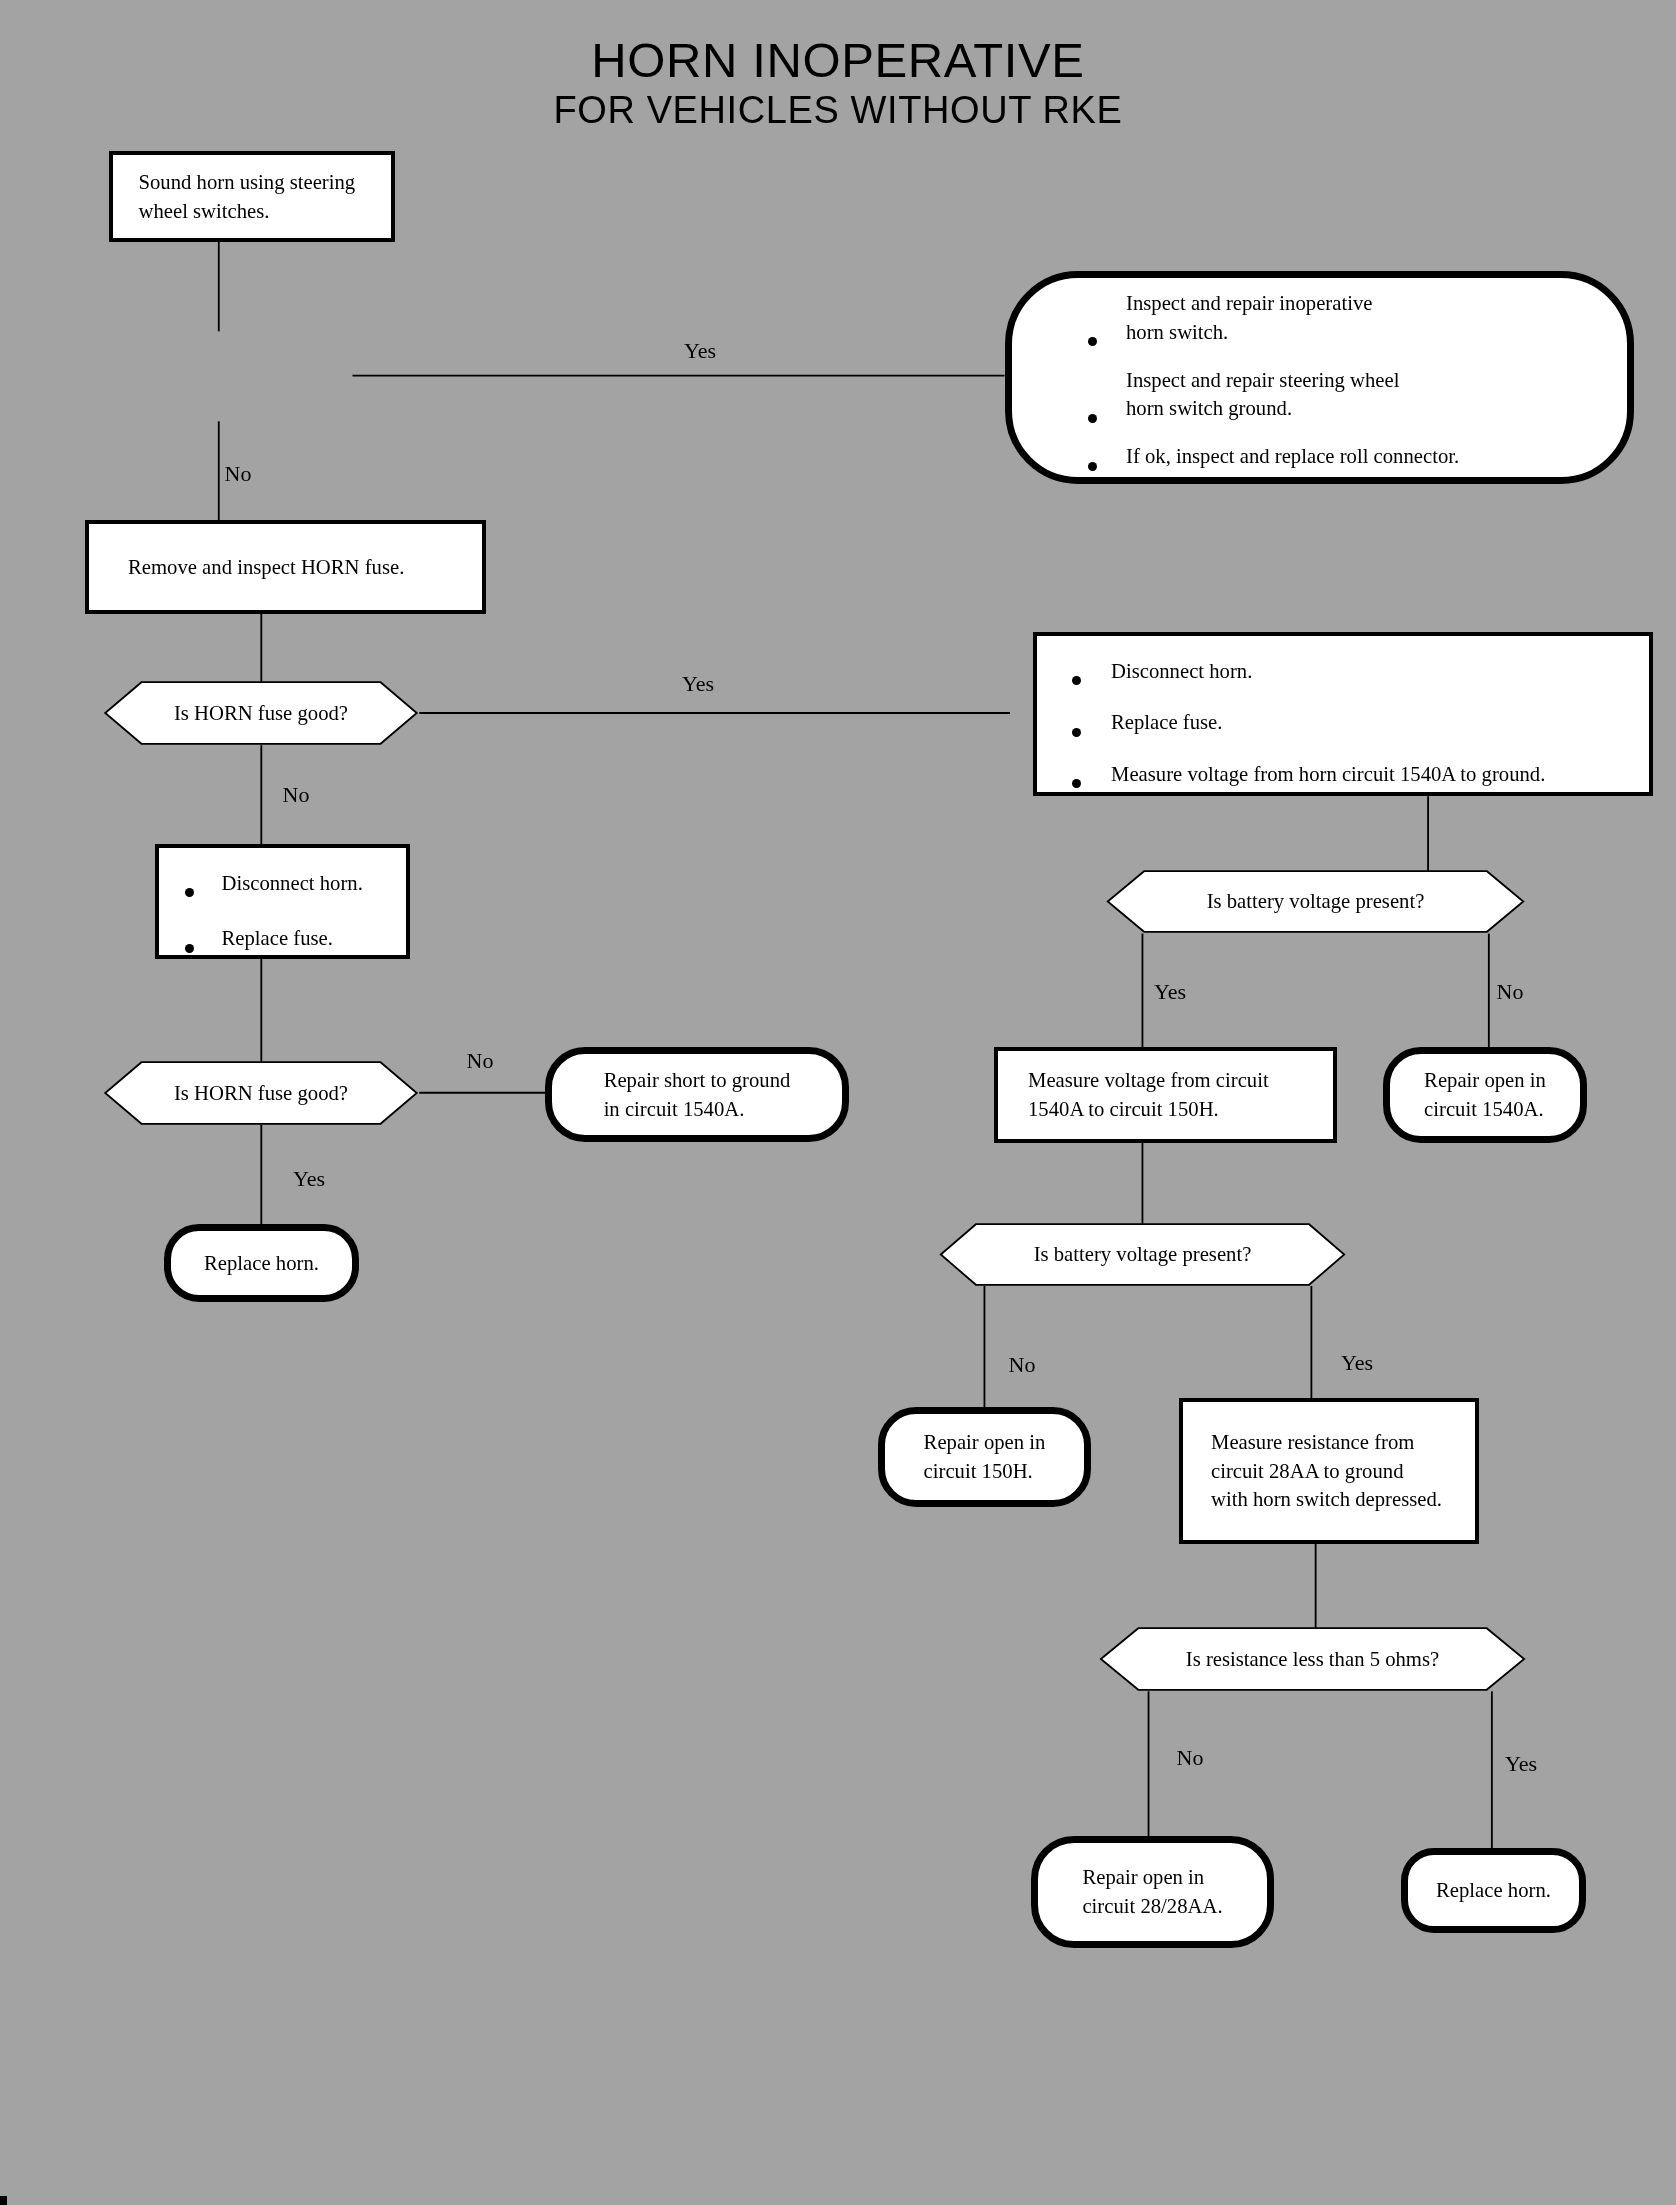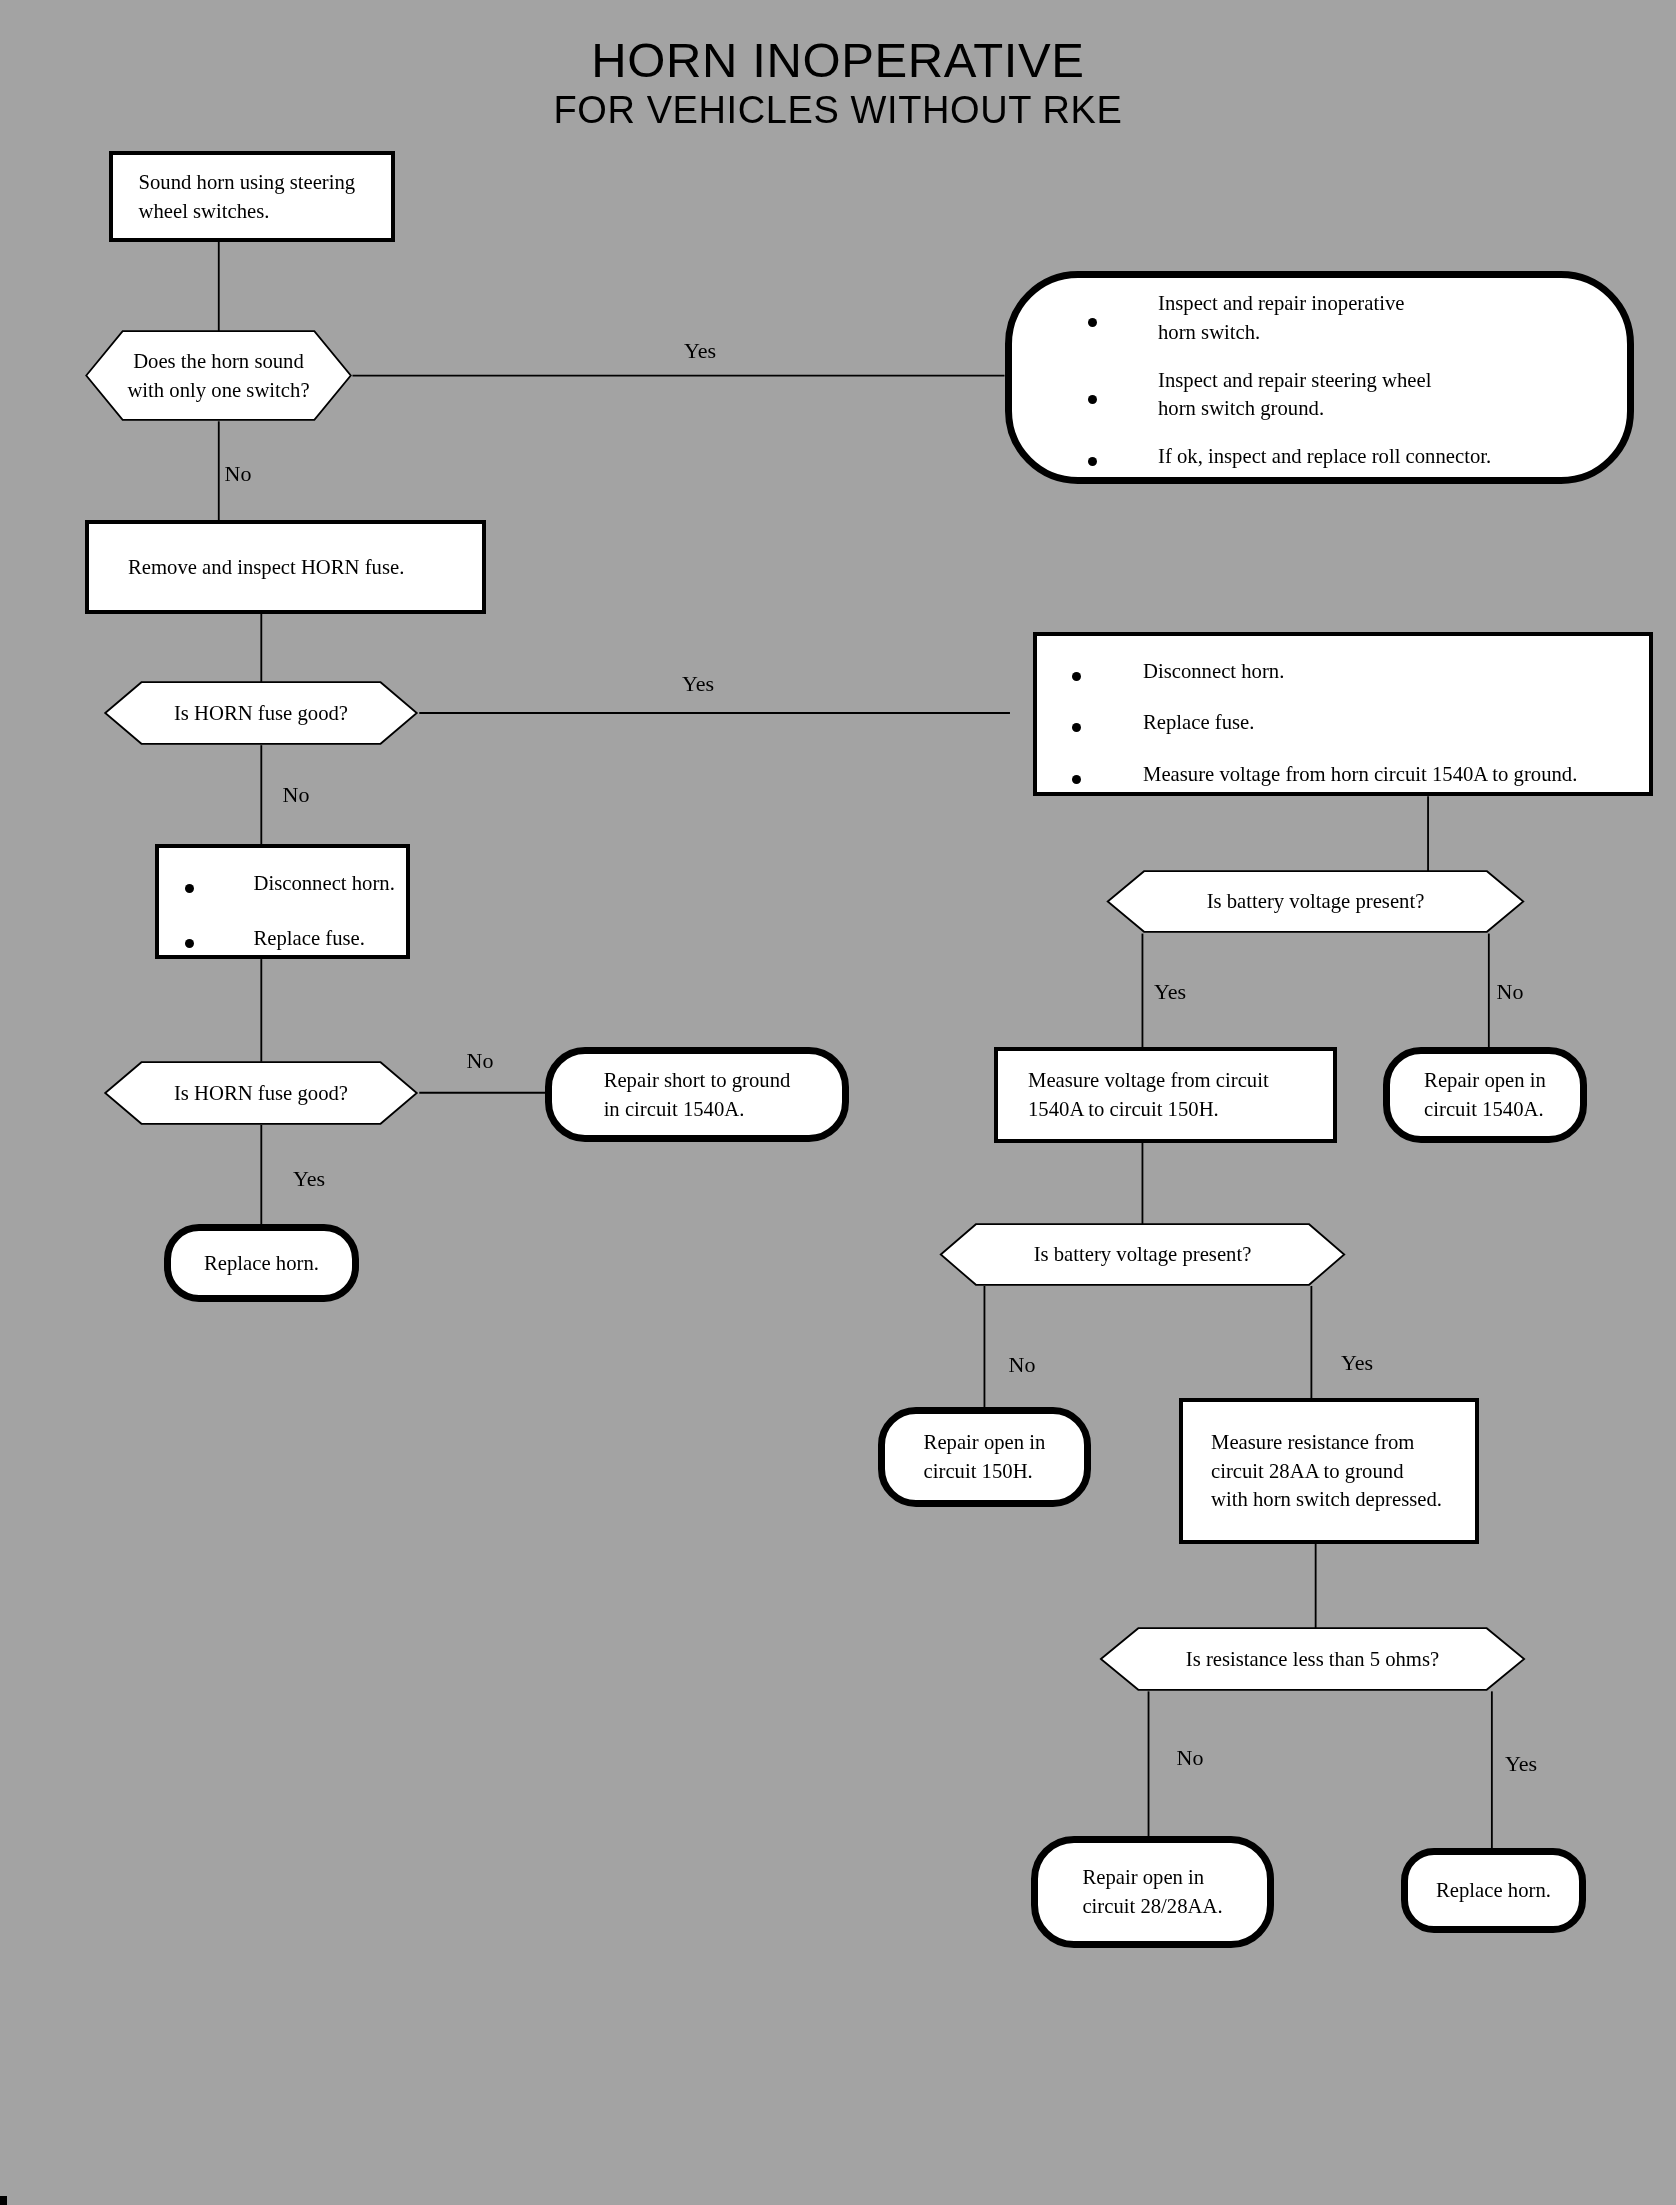--- a/index.html
+++ b/index.html
@@ -15,21 +15,21 @@
   .pill{border:7.3px solid #000;}
   .txt{white-space:pre-line;font-size:20.7px;line-height:1.38;}
   .padl{justify-content:flex-start;}
   .ctr{justify-content:center;text-align:center;}
   .hex{position:absolute;}
   .hex svg{position:absolute;left:0;top:0;display:block;}
   .hex .txt{position:absolute;left:0;top:0;width:100%;height:100%;
             display:flex;align-items:center;justify-content:center;text-align:center;}
   .lbl{position:absolute;transform:translate(-50%,-50%);font-size:22px;}
   .bullets{display:block;width:100%;}
-  .b-row{display:flex;align-items:center;gap:32px;}
+  .b-row{display:flex;align-items:flex-end;}
   .dot{width:9px;height:9px;border-radius:50%;background:#000;flex:none;margin-top:10.3px;}
   #connectors{position:absolute;left:0;top:0;}
   #scan-artifact{position:absolute;left:0;top:2196px;width:7.3px;height:9.7px;background:#000;}
 </style>
 </head>
 <body>
 
 <div id="page">
 
   <div id="title-main" class="t1">HORN INOPERATIVE</div>
@@ -69,27 +69,20 @@
   <span class="lbl" style="left:1022px;top:1365px">No</span>
   <span class="lbl" style="left:1357px;top:1363px">Yes</span>
   <span class="lbl" style="left:1190px;top:1758px">No</span>
   <span class="lbl" style="left:1521px;top:1764px">Yes</span>
 
   <div class="node rect padl" style="left:85px;top:151px;width:286px;height:91px;padding-left:25.5px">
     <div class="txt">Sound horn using steering
 wheel switches.</div>
   </div>
 
-  <div class="hex" style="left:85px;top:330px;width:267px;height:91px">
-    <svg width="267" height="91" viewBox="0 0 440 150">
-      <polygon points="2,75 62,2 378,2 438,75 378,148 62,148" fill="#fff" stroke="#000" stroke-width="3"></polygon>
-    </svg>
-    <div class="txt">Does the horn sound
-with only one switch?</div>
-  </div>
 
   <div class="node pill" style="left:1005px;top:271px;width:629px;height:213px;border-radius:73px;padding:17px 18px 12px 76px">
     <div class="bullets">
       <div class="b-row" style="margin-bottom:19.5px">
         <span class="dot"></span>
         <span class="txt" style="margin-left:29px">Inspect and repair inoperative
 horn switch.</span>
       </div>
       <div class="b-row" style="margin-bottom:19.5px">
         <span class="dot"></span>

